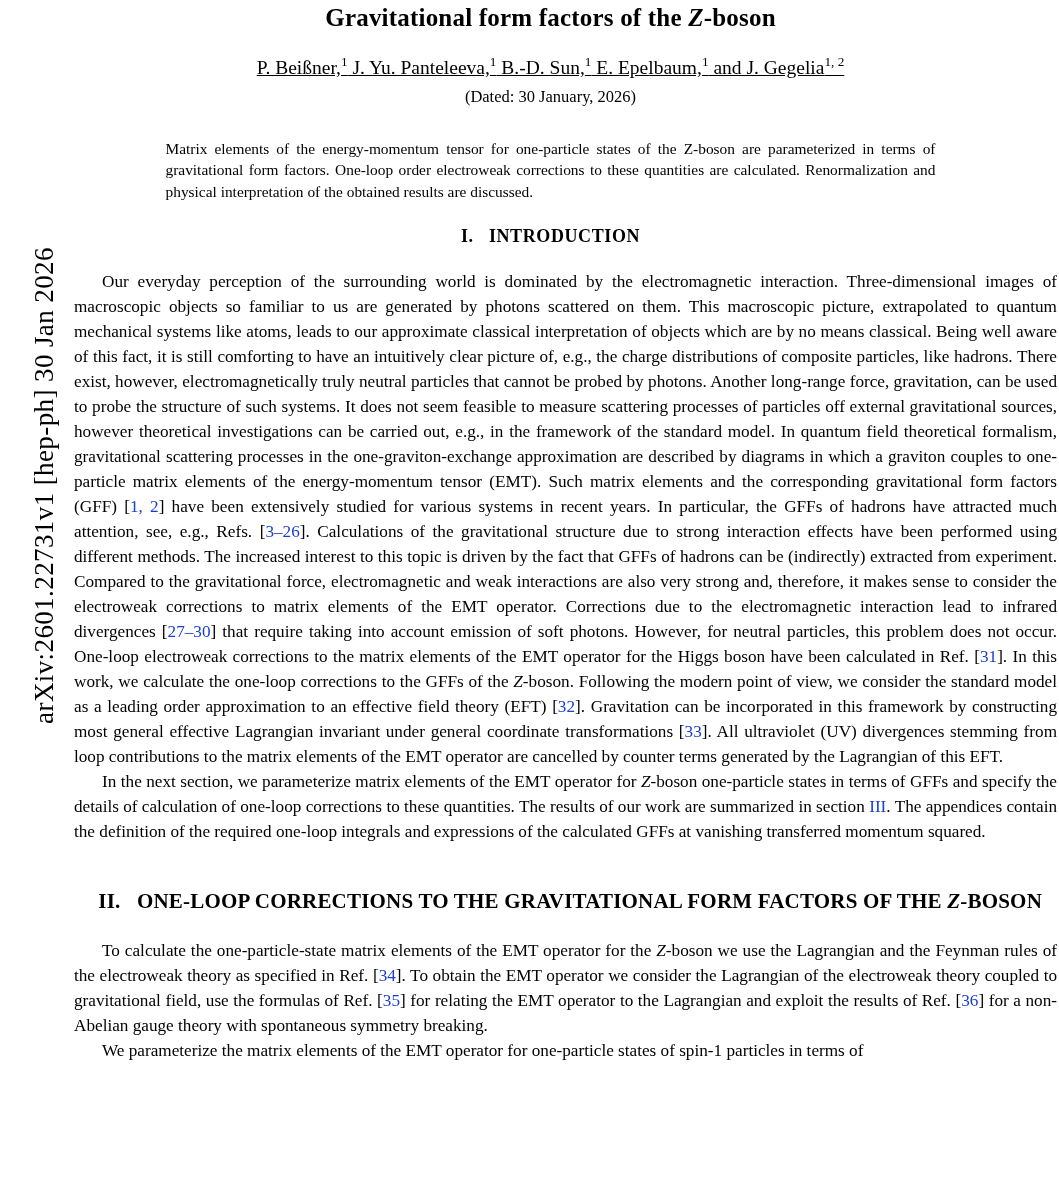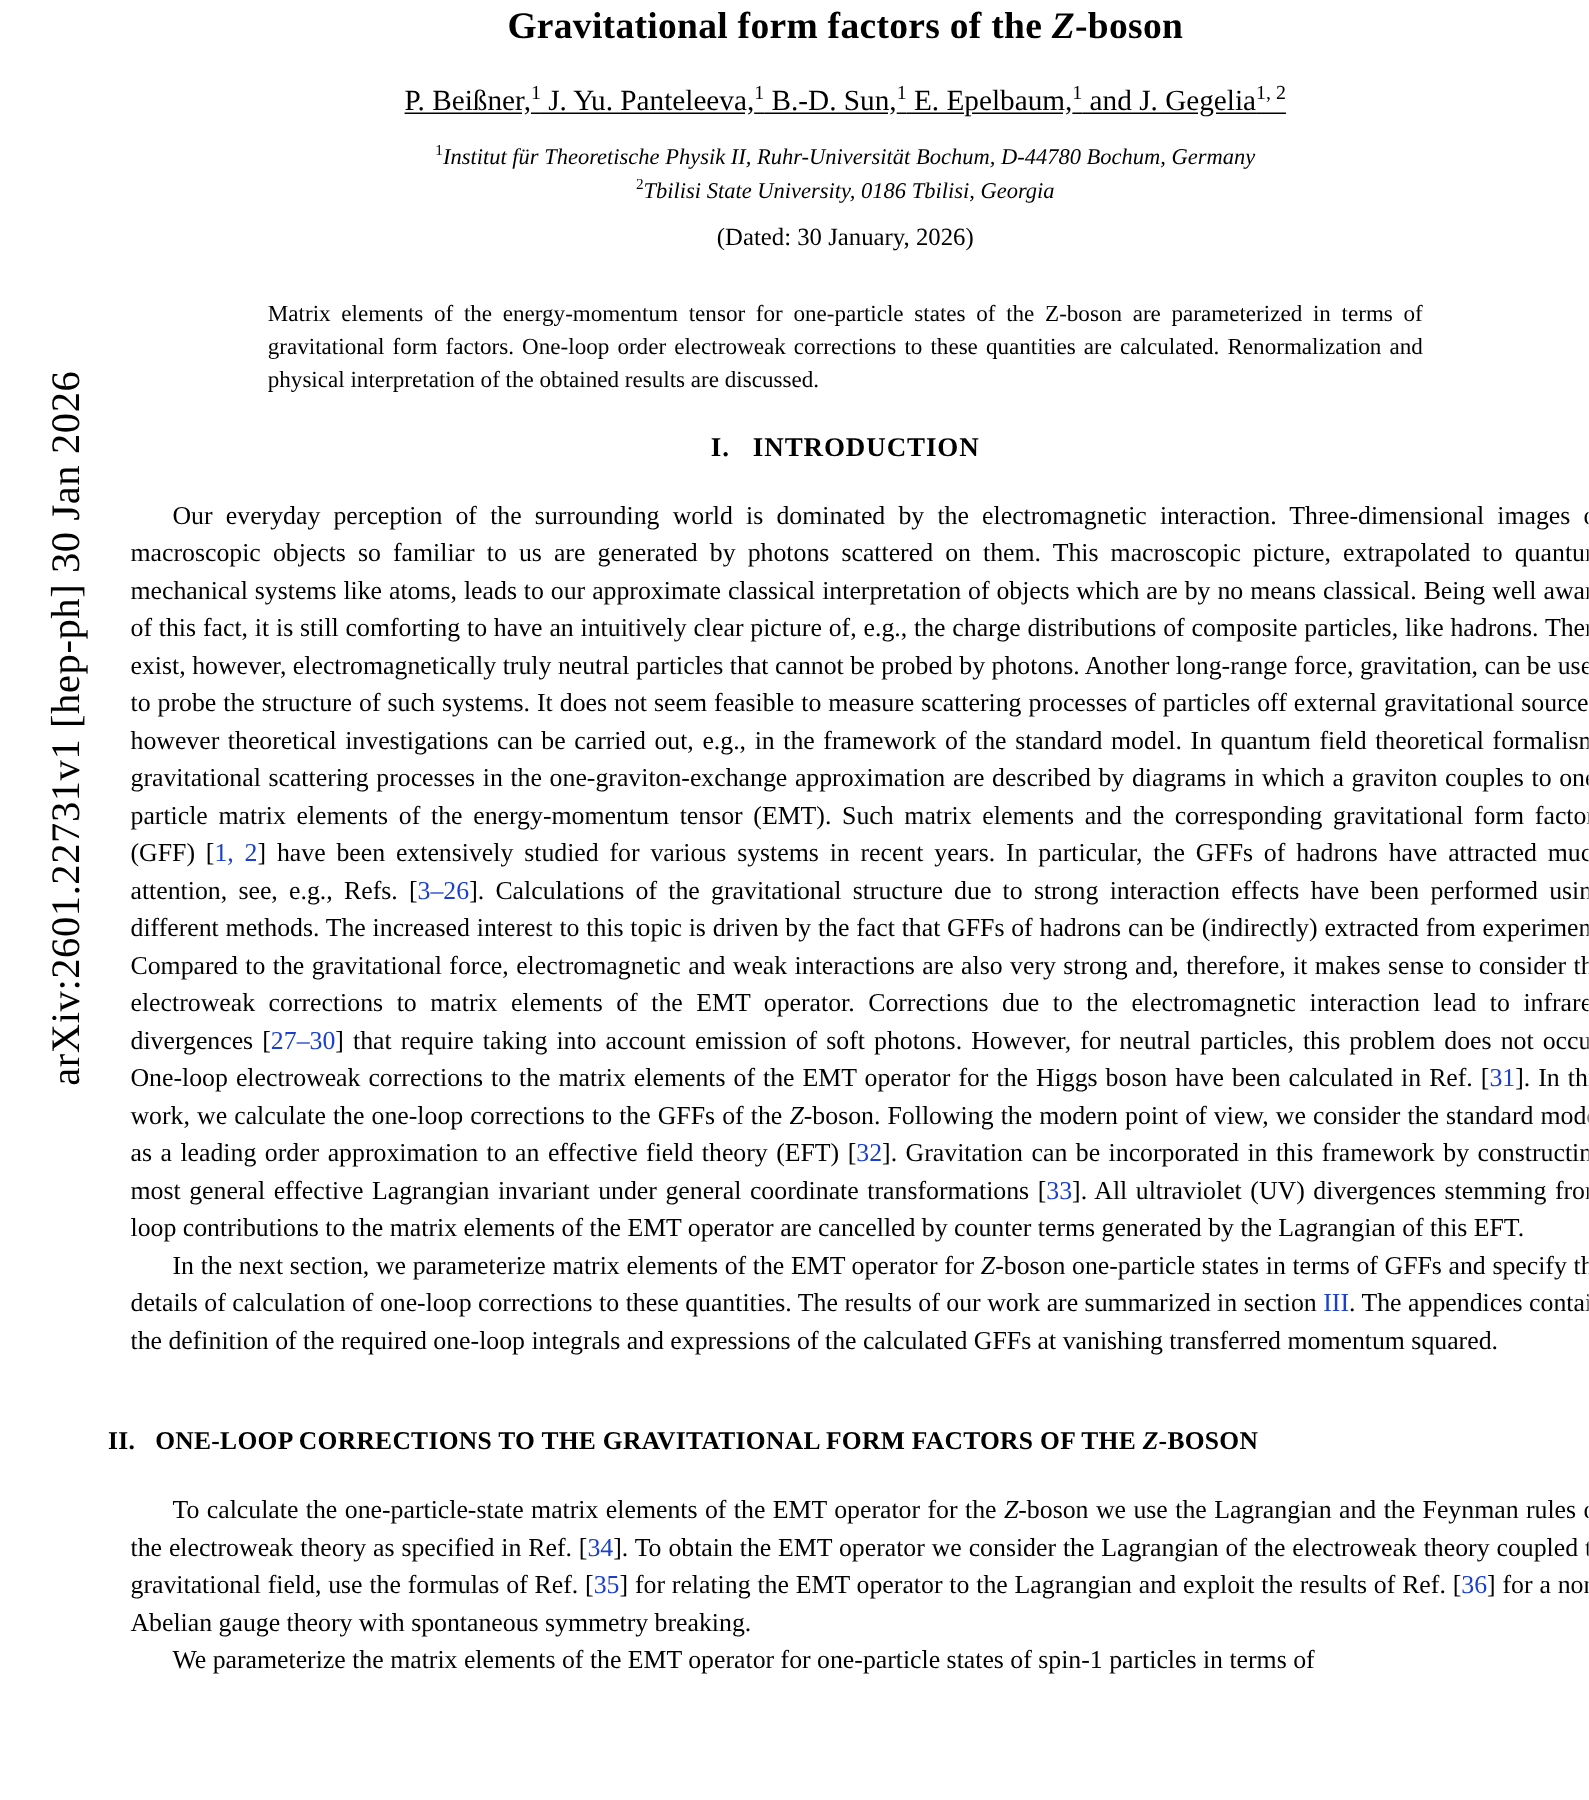--- a/index.html
+++ b/index.html
@@ -24,21 +24,21 @@
     transform-origin: center center;
     font-family: "Liberation Serif", serif;
     font-size: 27px;
     letter-spacing: 0.4px;
     text-align: center;
     white-space: nowrap;
     color: #000;
   }
   .page {
     position: absolute;
-    left: 72px;
+    left: 59px;
     top: 0;
     width: 983px;
     height: 1200px;
   }
   .title {
     text-align: center;
     font-size: 25px;
     font-weight: bold;
     margin-top: 4px;
     letter-spacing: 0.2px;
@@ -71,23 +71,23 @@
     text-align: justify;
   }
   .section-head {
     text-align: center;
     font-weight: bold;
     font-size: 18px;
     letter-spacing: 0.6px;
     margin-top: 23px;
   }
   .section-head-2 {
-    text-align: left;
+    text-align: right;
     font-weight: bold;
-    font-size: 17px;
+    font-size: 21px;
     letter-spacing: 0.2px;
     margin-top: 44px;
     line-height: 1.3;
   }
   .body-col {
     margin-top: 22px;
     font-size: 17.2px;
     line-height: 1.455;
     text-align: justify;
     width: 983px;
@@ -107,24 +107,20 @@
 <div class="arxiv-stamp">arXiv:2601.22731v1  [hep-ph]  30 Jan 2026</div>
 
 <div class="page">
 
   <div class="title">Gravitational form factors of the <span class="it">Z</span>-boson</div>
 
   <div class="authors">
     P. Beißner,<sup>1</sup> J. Yu. Panteleeva,<sup>1</sup> B.-D. Sun,<sup>1</sup> E. Epelbaum,<sup>1</sup> and J. Gegelia<sup>1, 2</sup>
   </div>
 
-  <div class="affil">
-    <span class="a1"><sup>1</sup>Institut für Theoretische Physik II, Ruhr-Universität Bochum, D-44780 Bochum, Germany</span>
-    <span class="a2"><sup>2</sup>Tbilisi State University, 0186 Tbilisi, Georgia</span>
-  </div>
 
   <div class="dated">(Dated: 30 January, 2026)</div>
 
   <div class="abstract">Matrix elements of the energy-momentum tensor for one-particle states of the Z-boson are parameterized in terms of gravitational form factors. One-loop order electroweak corrections to these quantities are calculated. Renormalization and physical interpretation of the obtained results are discussed.</div>
 
   <div class="section-head">I.&nbsp;&nbsp; INTRODUCTION</div>
 
   <div class="body-col">
     <p>Our everyday perception of the surrounding world is dominated by the electromagnetic interaction. Three-dimensional images of macroscopic objects so familiar to us are generated by photons scattered on them. This macroscopic picture, extrapolated to quantum mechanical systems like atoms, leads to our approximate classical interpretation of objects which are by no means classical. Being well aware of this fact, it is still comforting to have an intuitively clear picture of, e.g., the charge distributions of composite particles, like hadrons. There exist, however, electromagnetically truly neutral particles that cannot be probed by photons. Another long-range force, gravitation, can be used to probe the structure of such systems. It does not seem feasible to measure scattering processes of particles off external gravitational sources, however theoretical investigations can be carried out, e.g., in the framework of the standard model. In quantum field theoretical formalism, gravitational scattering processes in the one-graviton-exchange approximation are described by diagrams in which a graviton couples to one-particle matrix elements of the energy-momentum tensor (EMT). Such matrix elements and the corresponding gravitational form factors (GFF) [<span class="ref">1, 2</span>] have been extensively studied for various systems in recent years. In particular, the GFFs of hadrons have attracted much attention, see, e.g., Refs. [<span class="ref">3–26</span>]. Calculations of the gravitational structure due to strong interaction effects have been performed using different methods. The increased interest to this topic is driven by the fact that GFFs of hadrons can be (indirectly) extracted from experiment. Compared to the gravitational force, electromagnetic and weak interactions are also very strong and, therefore, it makes sense to consider the electroweak corrections to matrix elements of the EMT operator. Corrections due to the electromagnetic interaction lead to infrared divergences [<span class="ref">27–30</span>] that require taking into account emission of soft photons. However, for neutral particles, this problem does not occur. One-loop electroweak corrections to the matrix elements of the EMT operator for the Higgs boson have been calculated in Ref. [<span class="ref">31</span>]. In this work, we calculate the one-loop corrections to the GFFs of the <span class="it">Z</span>-boson. Following the modern point of view, we consider the standard model as a leading order approximation to an effective field theory (EFT) [<span class="ref">32</span>]. Gravitation can be incorporated in this framework by constructing most general effective Lagrangian invariant under general coordinate transformations [<span class="ref">33</span>]. All ultraviolet (UV) divergences stemming from loop contributions to the matrix elements of the EMT operator are cancelled by counter terms generated by the Lagrangian of this EFT.</p>
     <p class="cont">In the next section, we parameterize matrix elements of the EMT operator for <span class="it">Z</span>-boson one-particle states in terms of GFFs and specify the details of calculation of one-loop corrections to these quantities. The results of our work are summarized in section <span class="ref">III</span>. The appendices contain the definition of the required one-loop integrals and expressions of the calculated GFFs at vanishing transferred momentum squared.</p>

